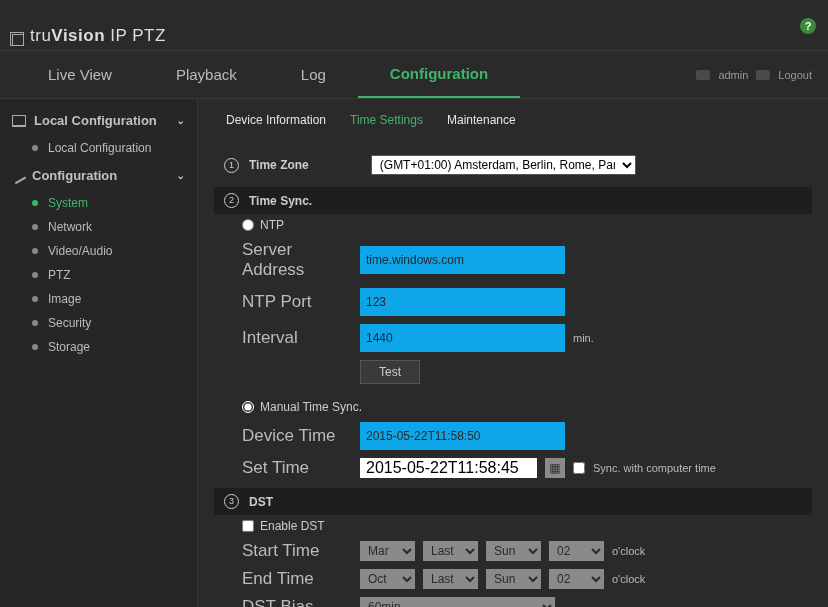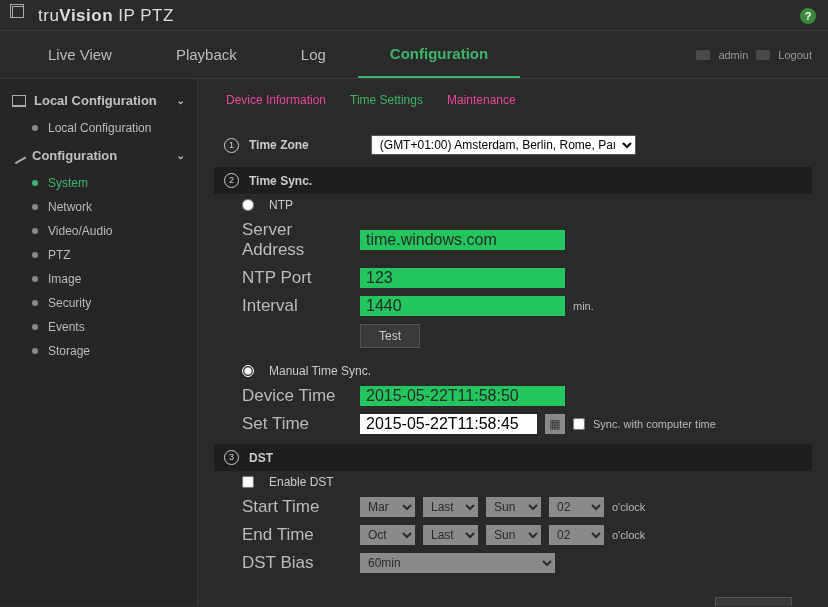--- a/index.html
+++ b/index.html
@@ -13,22 +13,23 @@
   overflow: hidden;
 }
 .header {
   display: flex;
   align-items: center;
   padding: 6px 12px 4px 12px;
   border-bottom: 1px solid #3a3a3a;
 }
 .logo {
   display: flex;
-  align-items: flex-start;
-  gap: 14px;
+  align-items: flex-end;
+  gap: 6px;
+  margin-top: 20px;
 }
 .logo-icon {
   width: 12px; height: 12px;
   border: 1px solid #aaa;
   position: relative;
 }
 .logo-icon::after {
   content: '';
   position: absolute;
   left: -3px; top: -3px;
@@ -139,21 +140,21 @@
   padding: 0;
   overflow: hidden;
 }
 .tabs {
   display: flex;
   padding: 8px 16px 0 16px;
 }
 .tab {
   padding: 6px 12px;
   font-size: 12px;
-  color: #ec4899;
+  color: #e5e5e5;
   cursor: pointer;
 }
 .tab.active { color: #3fb56a; }
 .content {
   padding: 10px 16px;
 }
 .section-bar {
   background: #1e1e1e;
   padding: 6px 10px;
   display: flex;
@@ -177,27 +178,27 @@
   align-items: center;
   padding: 4px 10px 4px 28px;
   gap: 8px;
 }
 .form-label {
   width: 110px;
   font-size: 17px;
   color: #bbb;
 }
 .text-input {
-  background: #22c55e;
+  background: #0ea5e9;
   color: #2a2a2a;
   border: none;
   padding: 3px 6px;
-  font-size: 16px;
+  font-size: 12px;
   width: 205px;
-  height: 20px;
+  height: 28px;
 }
 .select-input {
   background: #fff;
   color: #000;
   border: 1px solid #555;
   padding: 1px 4px;
   font-size: 12px;
   height: 20px;
 }
 .select-wide { width: 265px; }
@@ -210,21 +211,21 @@
   height: 20px;
   width: 55px;
 }
 .radio, .checkbox {
   width: 12px; height: 12px;
   accent-color: #fff;
 }
 .radio-label {
   display: flex;
   align-items: center;
-  gap: 15px;
+  gap: 6px;
   padding: 4px 10px 4px 28px;
   font-size: 12px;
   color: #ccc;
 }
 .btn {
   background: #3a3a3a;
   border: 1px solid #555;
   color: #ccc;
   padding: 4px 18px;
   font-size: 12px;
@@ -302,21 +303,20 @@
       <span class="sb-icon wrench"></span>
       <span>Configuration</span>
       <span class="chev">⌄</span>
     </div>
     <div class="sb-item active">System</div>
     <div class="sb-item">Network</div>
     <div class="sb-item">Video/Audio</div>
     <div class="sb-item">PTZ</div>
     <div class="sb-item">Image</div>
     <div class="sb-item">Security</div>
-    <div class="sb-item">Events</div>
     <div class="sb-item">Storage</div>
   </div>
 
   <div class="main">
     <div class="tabs">
       <div class="tab">Device Information</div>
       <div class="tab active">Time Settings</div>
       <div class="tab">Maintenance</div>
     </div>
 

